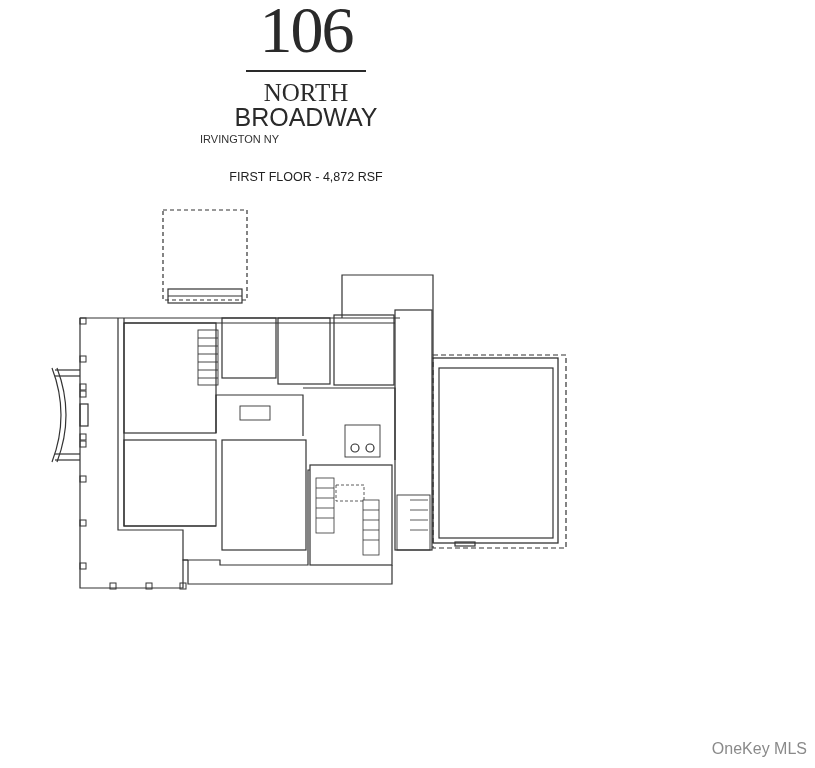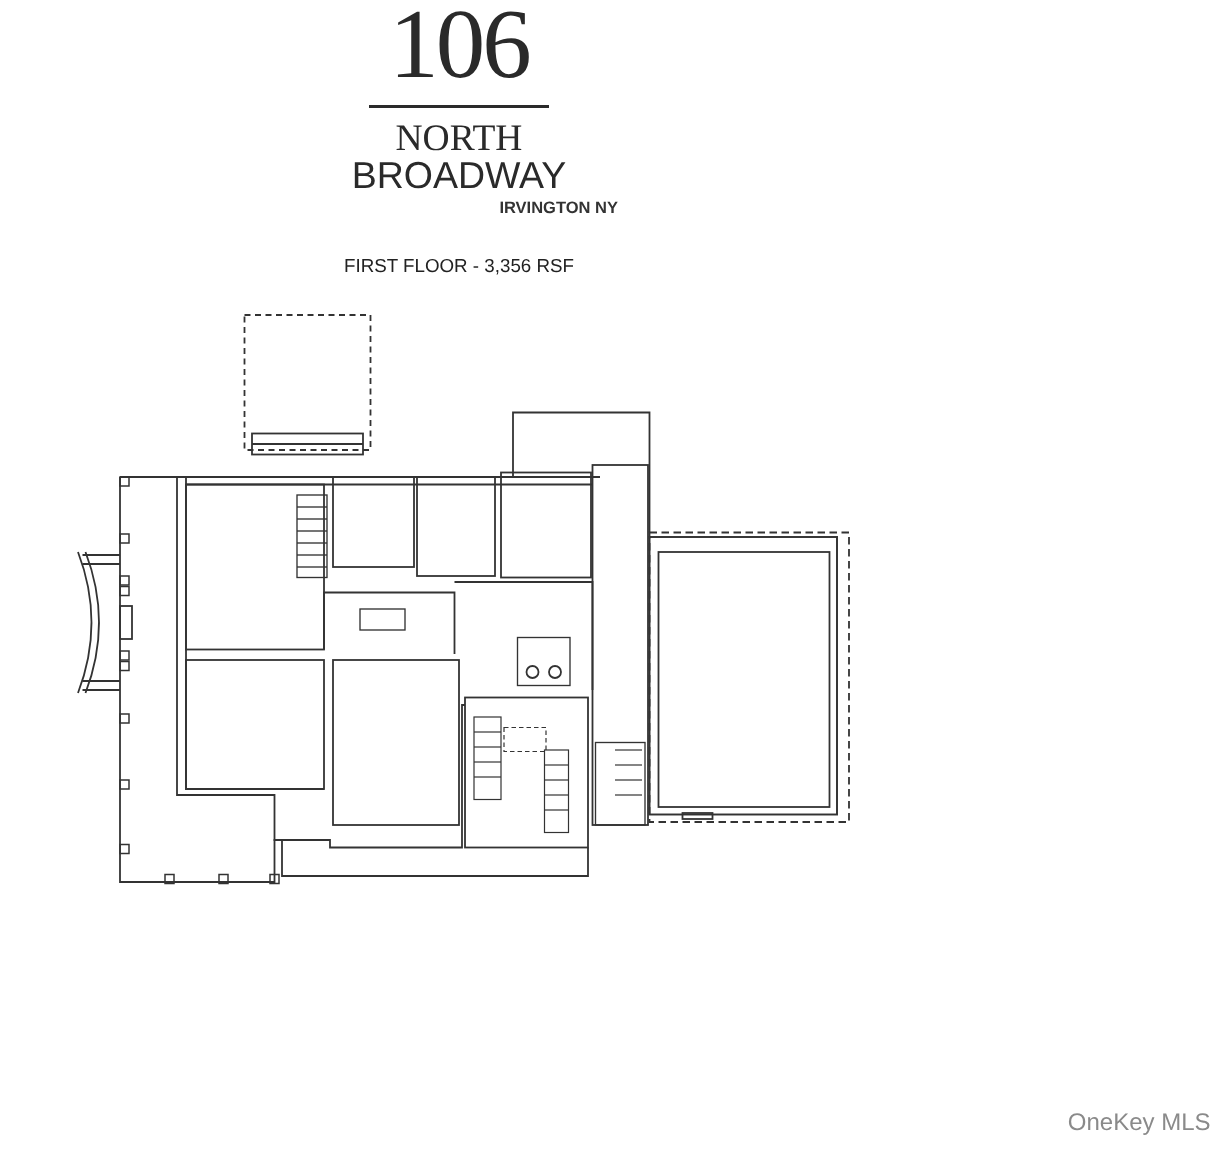--- a/index.html
+++ b/index.html
@@ -2,35 +2,35 @@
 <html><head>
 <meta charset="utf-8">
 <style>
   html, body { margin: 0; padding: 0; background: #ffffff; }
   body { width: 815px; height: 768px; position: relative; overflow: hidden; font-family: "Liberation Sans", sans-serif; }
   .title-block { position: absolute; left: 0; top: 0; width: 815px; }
   .num { position: absolute; left: 246px; top: -8px; width: 120px; text-align: center; font-family: "Liberation Serif", serif; font-size: 66px; color: #2a2a2a; letter-spacing: -2px; }
   .num-rule { position: absolute; left: 246px; top: 70px; width: 120px; height: 1.5px; background: #2a2a2a; }
   .street1 { position: absolute; left: 200px; top: 80px; width: 212px; text-align: center; font-family: Liberation Serif, serif; font-size: 25px; color: #2a2a2a; line-height: 26px; }
   .street2 { position: absolute; left: 200px; top: 104px; width: 212px; text-align: center; font-family: Liberation Sans, sans-serif; font-size: 25px; color: #2a2a2a; line-height: 26px; }
-  .city { position: absolute; left: 200px; top: 133px; width: 212px; text-align: right; font-family: "Liberation Sans", sans-serif; font-size: 11px; font-weight: bold; color: #333; }
+  .city { position: absolute; left: 200px; top: 133px; width: 212px; text-align: left; font-family: "Liberation Sans", sans-serif; font-size: 11px; font-weight: normal; color: #333; }
   .floor-label { position: absolute; left: 200px; top: 170px; width: 212px; text-align: center; font-family: "Liberation Sans", sans-serif; font-size: 12.5px; color: #222; }
   .plan { position: absolute; left: 0; top: 0; }
   .watermark { position: absolute; right: 8px; bottom: 10px; font-family: "Liberation Sans", sans-serif; font-size: 16px; color: #8a8a8a; }
 </style>
 </head>
 <body>
 
 <div class="title-block">
   <div class="num">106</div>
   <div class="num-rule"></div>
   <div class="street1">NORTH</div>
   <div class="street2">BROADWAY</div>
   <div class="city">IRVINGTON NY</div>
-  <div class="floor-label">FIRST FLOOR - 3,356 RSF</div>
+  <div class="floor-label">FIRST FLOOR - 4,872 RSF</div>
 </div>
 
 <svg class="plan" width="815" height="768" viewBox="0 0 815 768" xmlns="http://www.w3.org/2000/svg">
   <g fill="none" stroke="#333" stroke-width="1.2">
 
     <rect x="163" y="210" width="84" height="90" stroke-dasharray="4,3"></rect>
     <rect x="168" y="289" width="74" height="14"></rect>
     <line x1="168" y1="296" x2="242" y2="296"></line>
 
     <polyline points="80,318 80,588 183,588 183,560 188,560"></polyline>

